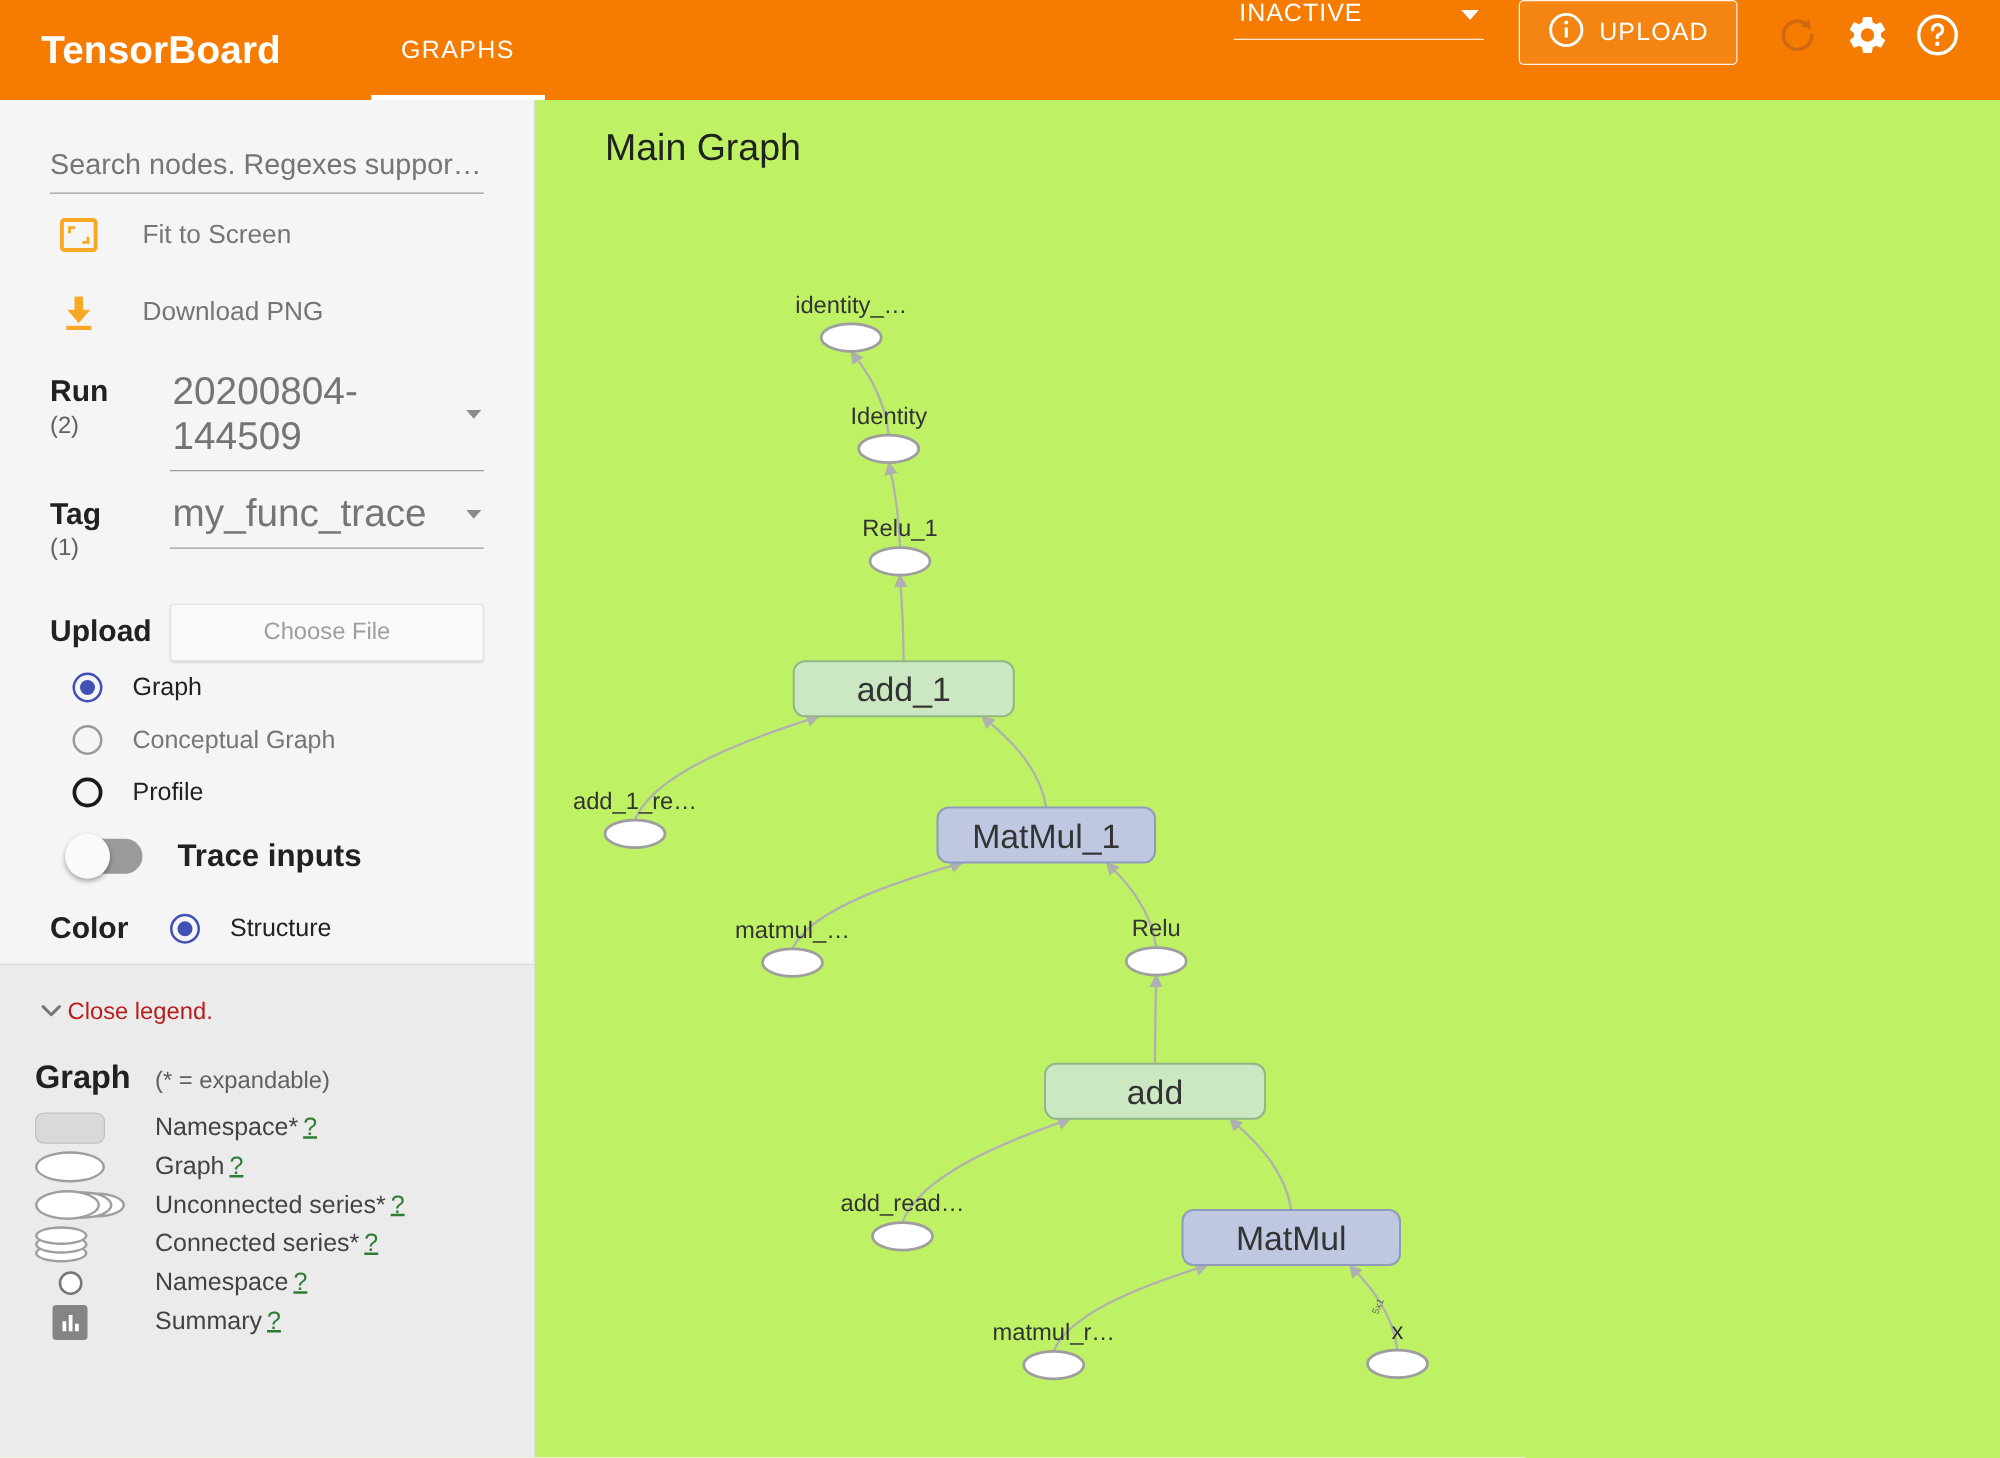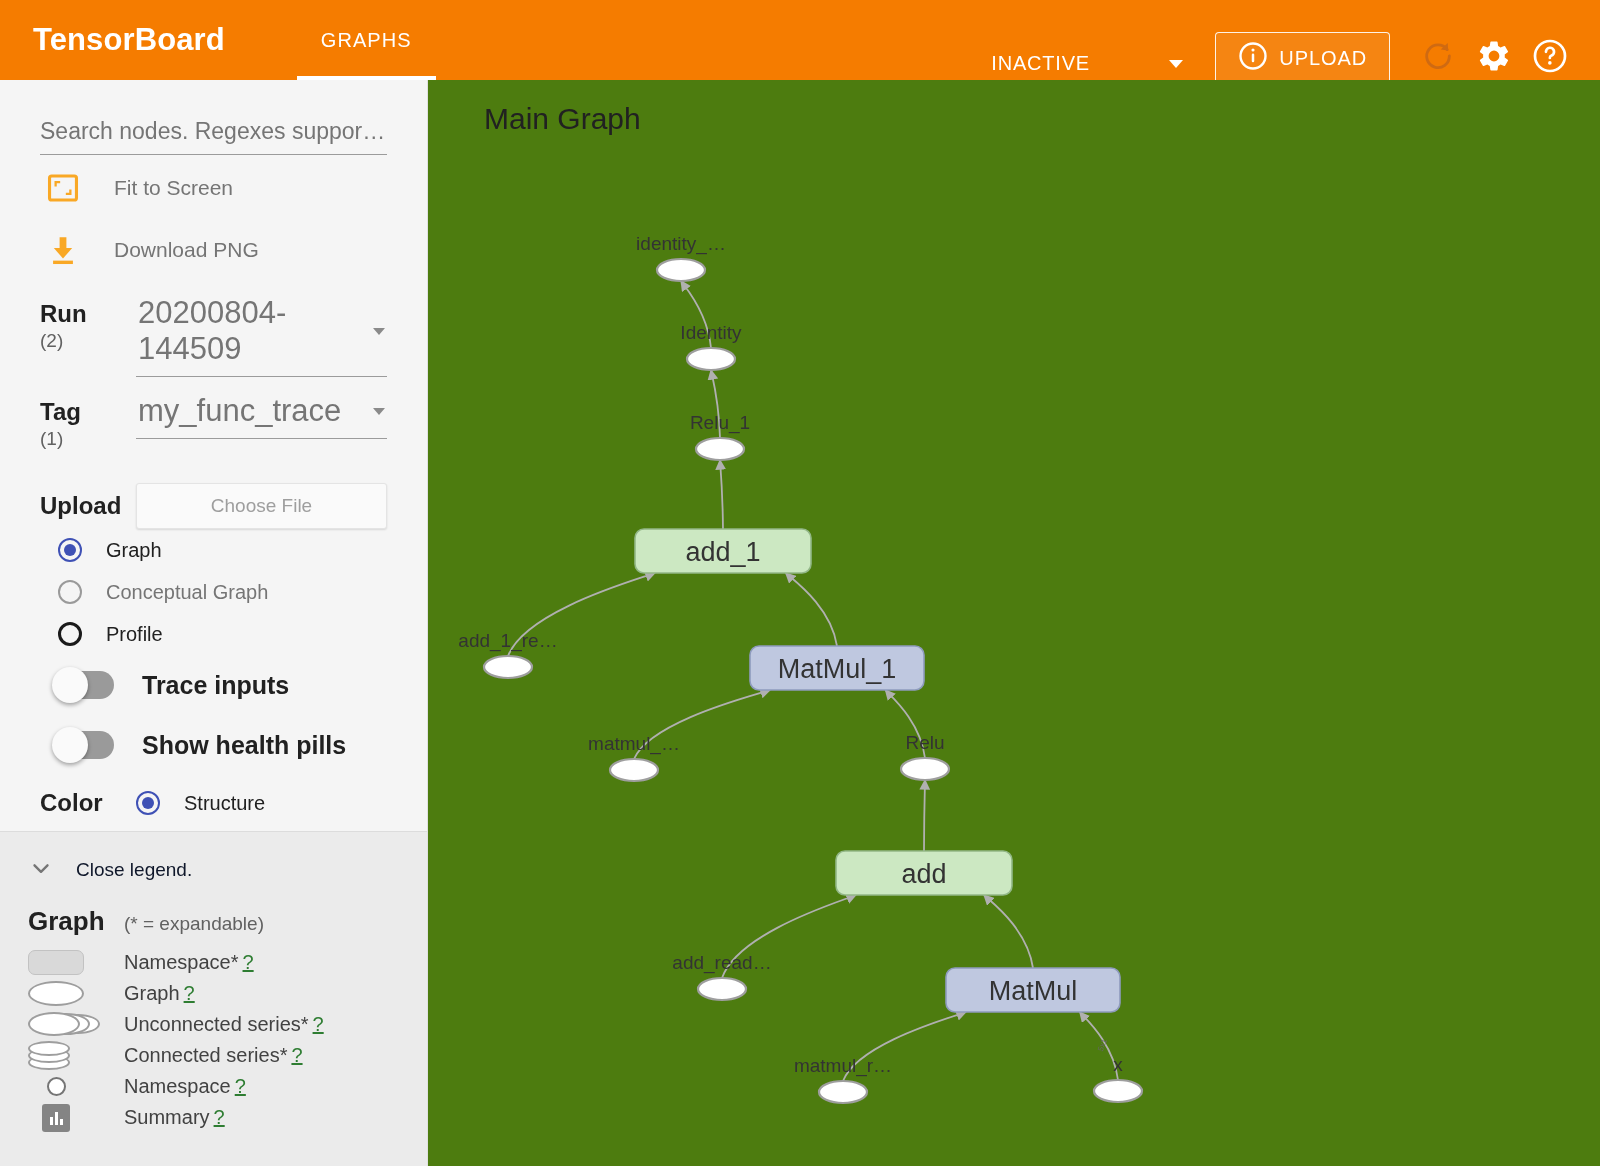--- a/index.html
+++ b/index.html
@@ -33,21 +33,21 @@
     font-size: 20px; letter-spacing: 1.1px;
     color: #ffffff; position: relative; cursor: pointer;
   }
   .tab.active::after {
     content: ""; position: absolute;
     left: 0; right: 0; bottom: 0; height: 4px;
     background: #ffffff;
   }
   .header-right {
     position: absolute; right: 0; top: 0;
-    height: 84px; display: flex; align-items: flex-end;
+    height: 84px; display: flex; align-items: flex-start;
   }
   .run-select {
     display: flex; align-items: center;
     border-bottom: 1px solid rgba(255,255,255,.85);
     padding: 0 4px 8px 4px; margin-right: 28px;
     min-width: 200px; justify-content: space-between;
     cursor: pointer;
   }
   .run-select .val {
     font-size: 20px; letter-spacing: .8px; color: #ffffff;
@@ -189,21 +189,21 @@
   .legend {
     background: #ebebeb;
     border-top: 1px solid #dcdcdc;
     padding: 0 28px; flex: 1; min-height: 0;
   }
   .close-legend {
     display: flex; align-items: center;
     height: 60px; margin-top: 8px; cursor: pointer;
   }
   .close-legend .cv {
-    font-size: 19px; color: #0f172a; margin-left: 22px;
+    font-size: 19px; color: #b91c1c; 
   }
   .legend-head { display: flex; align-items: baseline; margin-top: 6px; }
   .legend-head .g {
     font-size: 26px; color: #212121; font-weight: bold;
     width: 96px; flex: 0 0 96px;
   }
   .legend-head .ex { font-size: 19px; color: #616161; }
   .legend-list { margin-top: 10px; }
   .legend-item { display: flex; align-items: center; height: 31px; }
   .legend-item .sym {
@@ -244,21 +244,21 @@
   }
   .sym-summary {
     width: 28px; height: 28px; border-radius: 3px;
     background: #848484; margin-left: 14px;
     display: flex; align-items: flex-end; justify-content: center;
     gap: 2px; padding-bottom: 7px;
   }
   .sym-summary b { display:block; width: 3px; background: #ffffff; }
 
   
-  .canvas { flex: 1; position: relative; background: #4d7c0f; overflow: hidden; }
+  .canvas { flex: 1; position: relative; background: #bef264; overflow: hidden; }
   .graph-title {
     position: absolute; left: 56px; top: 22px;
     font-size: 30px; color: #212121;
   }
   .canvas svg { position: absolute; left: 0; top: 0; }
   .gnode-label {
     font-family: "Liberation Sans", sans-serif;
     fill: #333333; text-anchor: middle;
   }
   .op-label { font-size: 19px; }
@@ -395,26 +395,20 @@
         <div class="radio-row">
           <span class="rb dark"></span>
           <span class="rl dk">Profile</span>
         </div>
 
         <div class="toggle-row">
           <span class="tgl">
               <i class="knob"></i>
             </span>
           <span class="tl">Trace inputs</span>
-        </div>
-        <div class="toggle-row">
-          <span class="tgl">
-              <i class="knob"></i>
-            </span>
-          <span class="tl">Show health pills</span>
         </div>
 
         <div class="color-row">
           <div class="cl">Color</div>
           <div class="opt">
             <span class="rb checked"></span>
             <span class="ot">Structure</span>
           </div>
         </div>
       </div>

